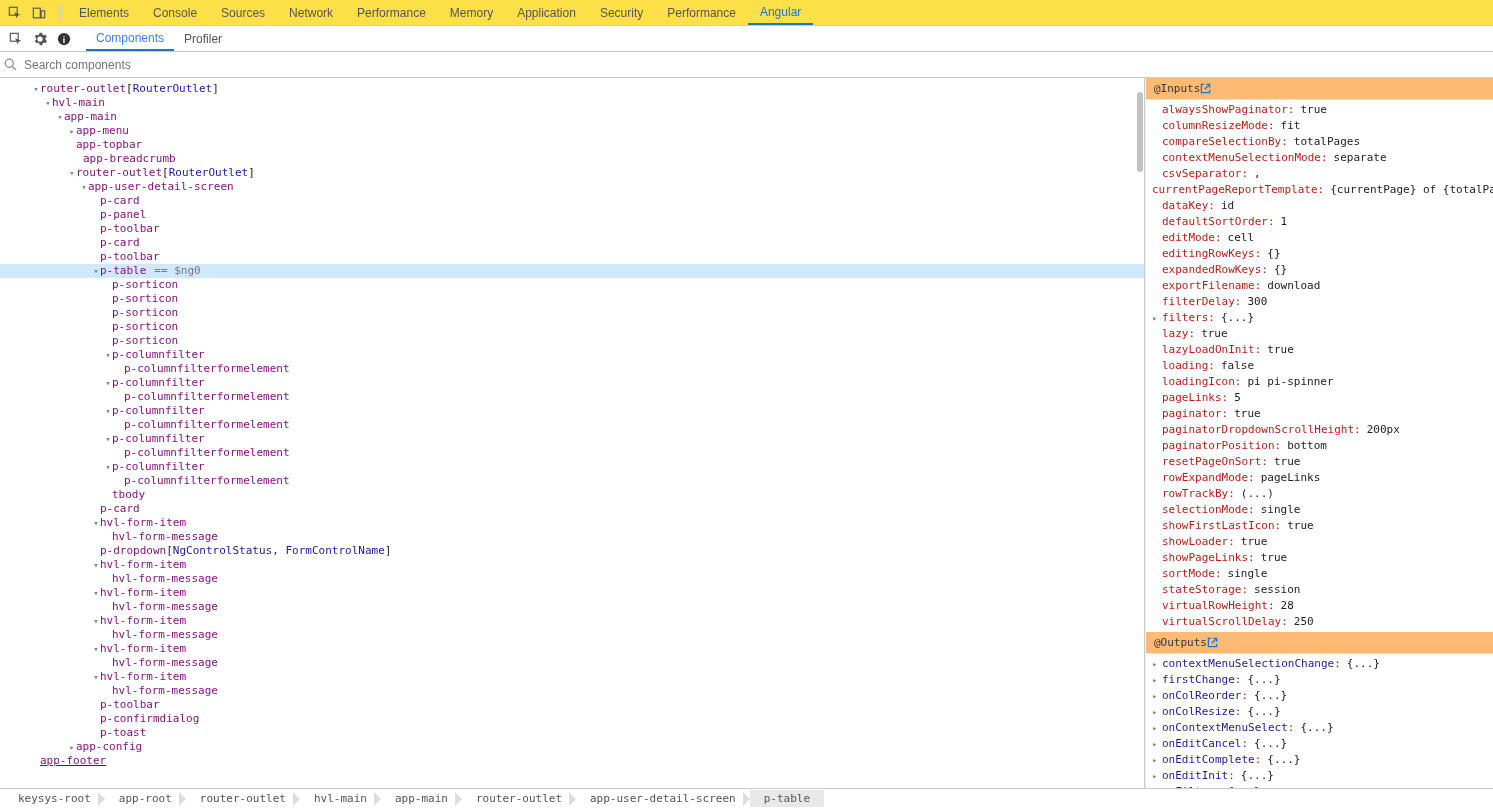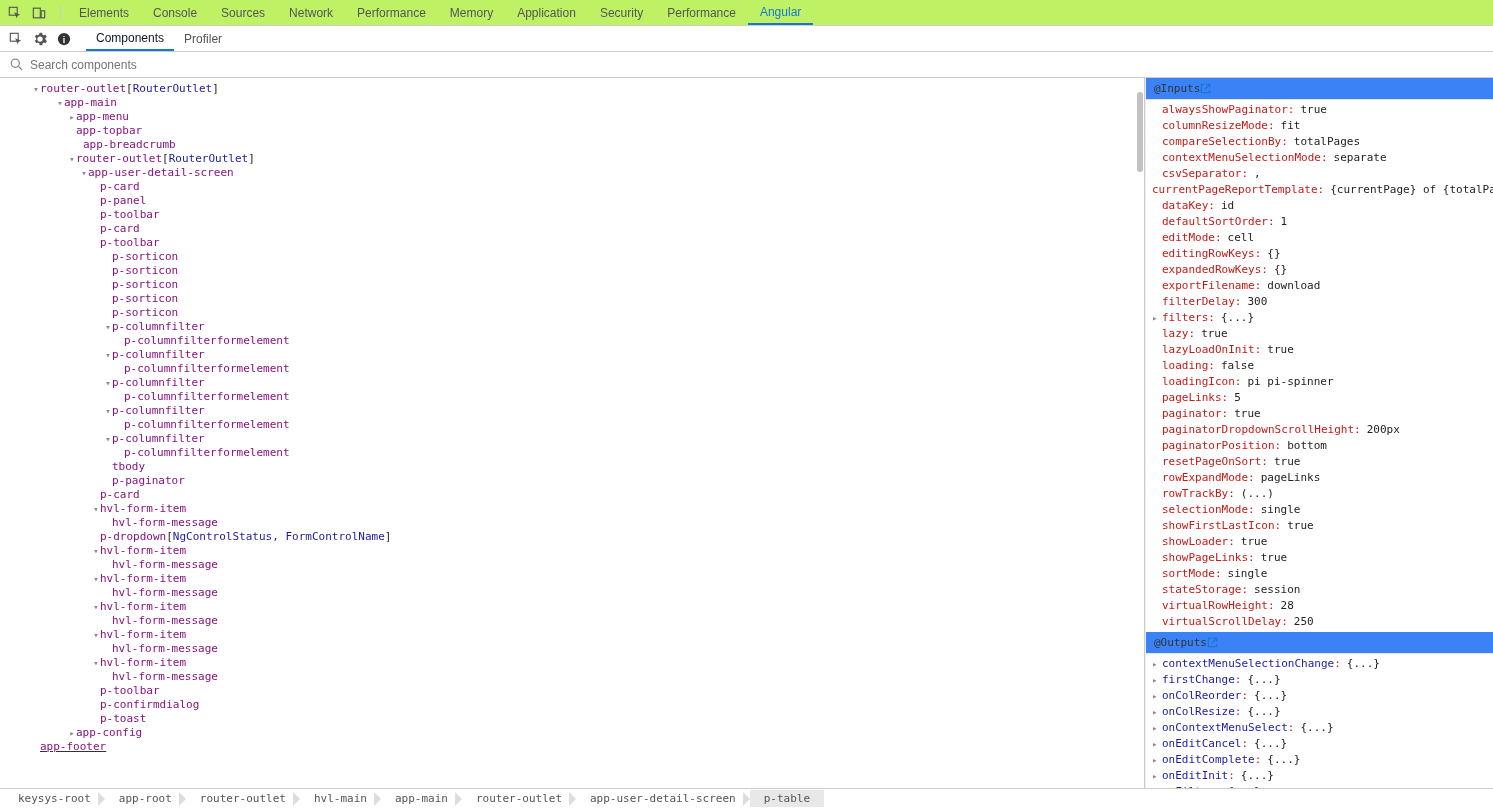--- a/index.html
+++ b/index.html
@@ -1,50 +1,50 @@
 <!DOCTYPE html>
 <html><head>
 <meta charset="utf-8">
 <style>
 *{box-sizing:border-box;margin:0;padding:0}
 body{font-family:"Segoe UI",Arial,sans-serif;font-size:12px;color:#333;background:#fff;height:808px;width:1493px;overflow:hidden;display:flex;flex-direction:column}
 .mono{font-family:Consolas,Menlo,monospace;font-size:11px}
 
-.topbar{height:26px;border-bottom:1px solid #ccc;display:flex;align-items:center;padding:0 6px;background:#bef264}
+.topbar{height:26px;border-bottom:1px solid #ccc;display:flex;align-items:center;padding:0 6px;background:#fde047}
 .topbar .ticon{width:18px;height:18px;display:flex;align-items:center;justify-content:center;color:#555;margin-right:6px}
 .topbar .divider{width:1px;height:16px;background:#ccc;margin:0 6px}
 .tabs{display:flex;height:100%}
 .tabs div{padding:0 12px;display:flex;align-items:center;color:#555;cursor:pointer}
 .tabs div.active{color:#333;border-bottom:2px solid #1a73e8}
 .tabs div.angular.active{border-bottom:2px solid #1976d2;color:#1976d2}
 
 .subbar{height:26px;border-bottom:1px solid #ccc;display:flex;align-items:center;padding:0 6px}
 .subbar .ticon{width:20px;height:20px;display:flex;align-items:center;justify-content:center;color:#555;margin-right:4px}
 .subtabs{display:flex;height:100%;margin-left:8px}
 .subtabs div{padding:0 10px;display:flex;align-items:center;color:#555;cursor:pointer}
-.subtabs div.active{color:#0f172a;border-bottom:2px solid #1976d2}
-
-.searchbar{height:26px;border-bottom:1px solid #ccc;display:flex;align-items:center;padding:0 6px}
+.subtabs div.active{color:#3b82f6;border-bottom:2px solid #1976d2}
+
+.searchbar{height:26px;border-bottom:1px solid #ccc;display:flex;align-items:center;padding:0 0}
 .searchbar .ticon{width:20px;color:#888;display:flex;align-items:center;justify-content:center}
 .searchbar input{border:none;outline:none;flex:1;font-size:12px;color:#555;padding:4px}
 
 .main{flex:1;display:flex;overflow:hidden}
 .tree-pane{flex:1;overflow:auto;position:relative;border-right:1px solid #ccc}
 .tree-scroll-thumb{position:absolute;right:1px;top:14px;width:6px;height:80px;background:#c1c1c1;border-radius:3px}
 .tree{padding:4px 0 20px}
 .node{white-space:nowrap;line-height:14px;height:14px;cursor:default}
 .node .caret{display:inline-block;width:8px;color:#888;font-size:9px;text-align:center;user-select:none;vertical-align:middle}
 .node .tag{color:#881280}
 .node .dir{color:#1a1aa6}
 .node.sel{background:#cfe8fc}
 .node .ng0{color:#777;margin-left:8px}
 .brk{color:#222}
 
 .props-pane{width:348px;overflow:auto;border-left:1px solid #eee}
-.section-hdr{padding:4px 8px;background:#3b82f6;border-bottom:1px solid #e5e5e5;display:flex;align-items:center;color:#333}
+.section-hdr{padding:4px 8px;background:#fdba74;border-bottom:1px solid #e5e5e5;display:flex;align-items:center;color:#333}
 .section-hdr .pop{color:#1976d2}
 .plist{padding:2px 0}
 .prow{line-height:16px;padding:0 5px 0 16px;white-space:nowrap;display:flex;align-items:center}
 .prow .pcaret{display:inline-block;width:10px;color:#888;font-size:9px;margin-left:-10px}
 .pk{color:#c41a16}
 .pc{color:#c41a16;margin-right:6px}
 .pv{color:#222}
 .pout .pk{color:#1a1aa6}
 
 .crumbs{height:20px;border-top:1px solid #ccc;display:flex;align-items:center;padding:0 4px;font-size:11px;color:#555;overflow:hidden}
@@ -116,48 +116,49 @@
         <line x1="10.5" y1="10.5" x2="15" y2="15"></line>
       </svg>
   </span>
   <input type="text" placeholder="Search components" style="">
 </div>
 
 <div class="main">
   <div class="tree-pane">
     <div class="tree mono" id="tree">
         <div class="node" style="padding-left: 32px;"><span class="caret">▾</span><span class="tag">router-outlet</span><span class="dir"><span class="brk">[</span>RouterOutlet<span class="brk">]</span></span></div>
+        <div class="node" style="padding-left: 44px;"><span class="caret">▾</span><span class="tag">hvl-main</span></div>
         <div class="node" style="padding-left: 56px;"><span class="caret">▾</span><span class="tag">app-main</span></div>
         <div class="node" style="padding-left: 68px;"><span class="caret">▸</span><span class="tag">app-menu</span></div>
         <div class="node" style="padding-left: 68px;"><span class="caret"></span><span class="tag">app-topbar</span></div>
         <div class="node" style="padding-left: 68px; margin-left: 7px;"><span class="caret"></span><span class="tag">app-breadcrumb</span></div>
         <div class="node" style="padding-left: 68px;"><span class="caret">▾</span><span class="tag">router-outlet</span><span class="dir"><span class="brk">[</span>RouterOutlet<span class="brk">]</span></span></div>
         <div class="node" style="padding-left: 80px;"><span class="caret">▾</span><span class="tag">app-user-detail-screen</span></div>
         <div class="node" style="padding-left: 92px;"><span class="caret"></span><span class="tag">p-card</span></div>
         <div class="node" style="padding-left: 92px;"><span class="caret"></span><span class="tag">p-panel</span></div>
         <div class="node" style="padding-left: 92px;"><span class="caret"></span><span class="tag">p-toolbar</span></div>
         <div class="node" style="padding-left: 92px;"><span class="caret"></span><span class="tag">p-card</span></div>
         <div class="node" style="padding-left: 92px;"><span class="caret"></span><span class="tag">p-toolbar</span></div>
+        <div class="node sel" style="padding-left: 92px;"><span class="caret">▾</span><span class="tag">p-table</span><span class="ng0">== $ng0</span></div>
         <div class="node" style="padding-left: 104px;"><span class="caret"></span><span class="tag">p-sorticon</span></div>
         <div class="node" style="padding-left: 104px;"><span class="caret"></span><span class="tag">p-sorticon</span></div>
         <div class="node" style="padding-left: 104px;"><span class="caret"></span><span class="tag">p-sorticon</span></div>
         <div class="node" style="padding-left: 104px;"><span class="caret"></span><span class="tag">p-sorticon</span></div>
         <div class="node" style="padding-left: 104px;"><span class="caret"></span><span class="tag">p-sorticon</span></div>
         <div class="node" style="padding-left: 104px;"><span class="caret">▾</span><span class="tag">p-columnfilter</span></div>
         <div class="node" style="padding-left: 116px;"><span class="caret"></span><span class="tag">p-columnfilterformelement</span></div>
         <div class="node" style="padding-left: 104px;"><span class="caret">▾</span><span class="tag">p-columnfilter</span></div>
         <div class="node" style="padding-left: 116px;"><span class="caret"></span><span class="tag">p-columnfilterformelement</span></div>
         <div class="node" style="padding-left: 104px;"><span class="caret">▾</span><span class="tag">p-columnfilter</span></div>
         <div class="node" style="padding-left: 116px;"><span class="caret"></span><span class="tag">p-columnfilterformelement</span></div>
         <div class="node" style="padding-left: 104px;"><span class="caret">▾</span><span class="tag">p-columnfilter</span></div>
         <div class="node" style="padding-left: 116px;"><span class="caret"></span><span class="tag">p-columnfilterformelement</span></div>
         <div class="node" style="padding-left: 104px;"><span class="caret">▾</span><span class="tag">p-columnfilter</span></div>
         <div class="node" style="padding-left: 116px;"><span class="caret"></span><span class="tag">p-columnfilterformelement</span></div>
         <div class="node" style="padding-left: 104px;"><span class="caret"></span><span class="tag">tbody</span></div>
-        <div class="node" style="padding-left: 104px;"><span class="caret"></span><span class="tag">p-paginator</span></div>
         <div class="node" style="padding-left: 92px;"><span class="caret"></span><span class="tag">p-card</span></div>
         <div class="node" style="padding-left: 92px;"><span class="caret">▾</span><span class="tag">hvl-form-item</span></div>
         <div class="node" style="padding-left: 104px;"><span class="caret"></span><span class="tag">hvl-form-message</span></div>
         <div class="node" style="padding-left: 92px;"><span class="caret"></span><span class="tag">p-dropdown</span><span class="dir"><span class="brk">[</span>NgControlStatus, FormControlName<span class="brk">]</span></span></div>
         <div class="node" style="padding-left: 92px;"><span class="caret">▾</span><span class="tag">hvl-form-item</span></div>
         <div class="node" style="padding-left: 104px;"><span class="caret"></span><span class="tag">hvl-form-message</span></div>
         <div class="node" style="padding-left: 92px;"><span class="caret">▾</span><span class="tag">hvl-form-item</span></div>
         <div class="node" style="padding-left: 104px;"><span class="caret"></span><span class="tag">hvl-form-message</span></div>
         <div class="node" style="padding-left: 92px;"><span class="caret">▾</span><span class="tag">hvl-form-item</span></div>
         <div class="node" style="padding-left: 104px;"><span class="caret"></span><span class="tag">hvl-form-message</span></div>

